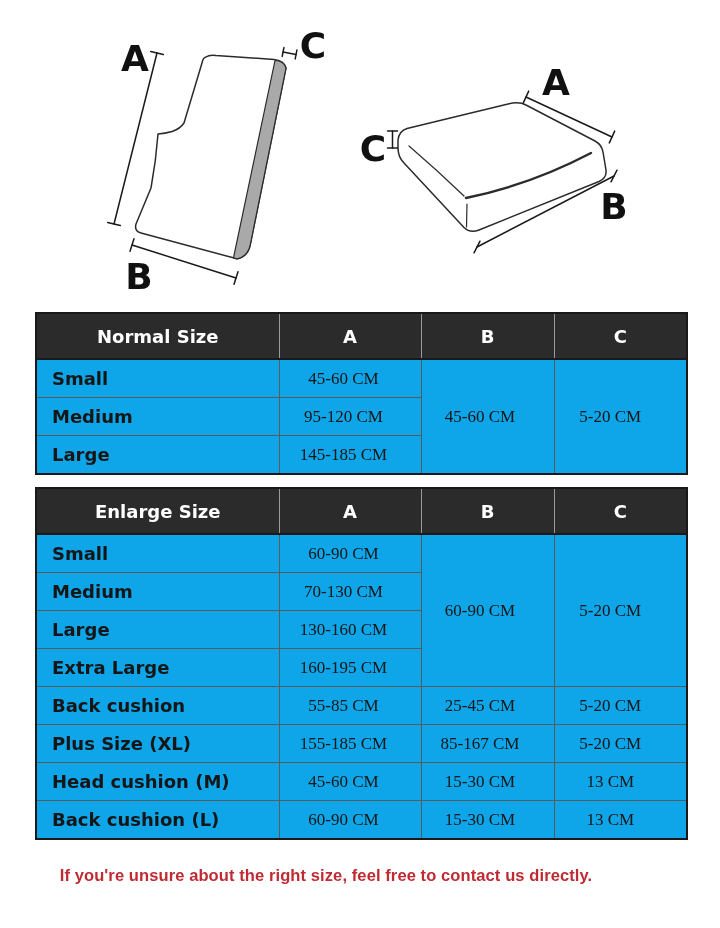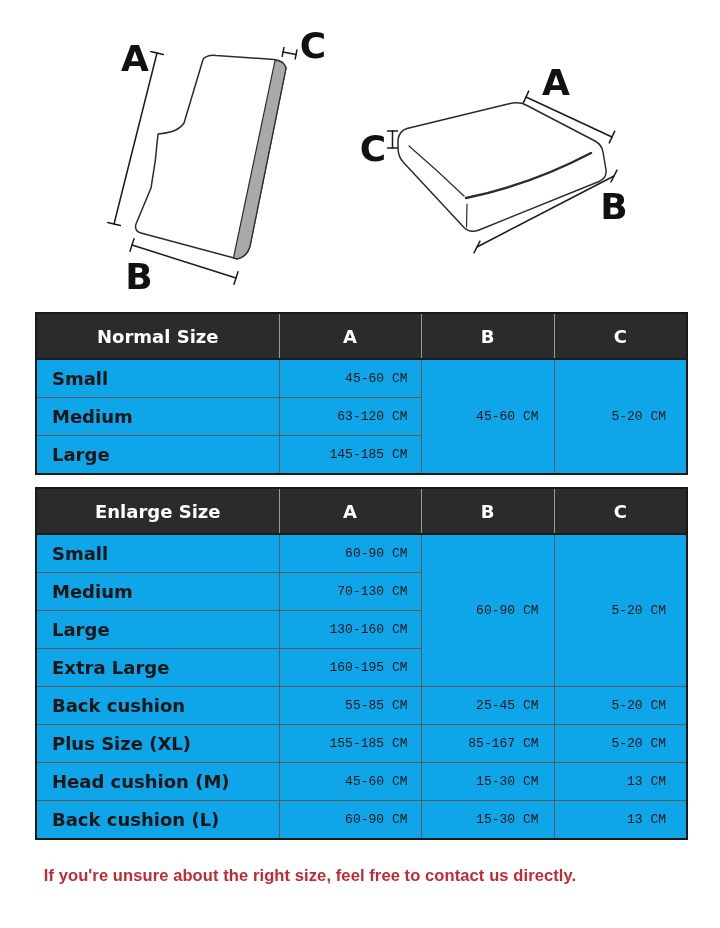--- a/index.html
+++ b/index.html
@@ -42,29 +42,29 @@
   .size-table th:first-child{border-left:none;margin-left:13px;}
   .size-table td{
     border:1px solid #5a5a5a;
     height:37px;padding:0;color:#161616;background:#0ea5e9;
   }
   .size-table td.lbl{
     font-family:"DejaVu Sans",sans-serif;font-weight:700;font-size:18px;
     text-align:left;padding-left:15px;
   }
   .size-table td.val{
-    font-family:Liberation Mono, monospace;font-size:13px;
-    text-align:right;vertical-align:middle;
+    font-family:Liberation Serif, serif;font-size:17px;
+    text-align:center;vertical-align:middle;
   }
   .size-table td.va{padding-right:13px;}
   .size-table td.vb{padding-right:15px;}
   .size-table td.vc{padding-right:20px;margin-top:8px;}
   
   .footer-note{
-    position:absolute;left:0;top:866px;width:620px;
+    position:absolute;left:16px;top:866px;width:620px;
     text-align:center;
     font-family:"Liberation Sans",sans-serif;
     font-weight:700;font-size:16.5px;color:#c02b33;
     letter-spacing:0.1px;
   }
 </style>
 </head>
 <body>
 
 <div class="page">
@@ -160,21 +160,21 @@
     </thead>
     <tbody>
       <tr>
         <td class="lbl">Small</td>
         <td class="val va">45-60 CM</td>
         <td class="val vb" rowspan="3">45-60 CM</td>
         <td class="val vc" rowspan="3">5-20 CM</td>
       </tr>
       <tr>
         <td class="lbl">Medium</td>
-        <td class="val va">63-120 CM</td>
+        <td class="val va">95-120 CM</td>
       </tr>
       <tr>
         <td class="lbl">Large</td>
         <td class="val va">145-185 CM</td>
       </tr>
     </tbody>
   </table>
 
   <table class="size-table t2">
     <colgroup>

